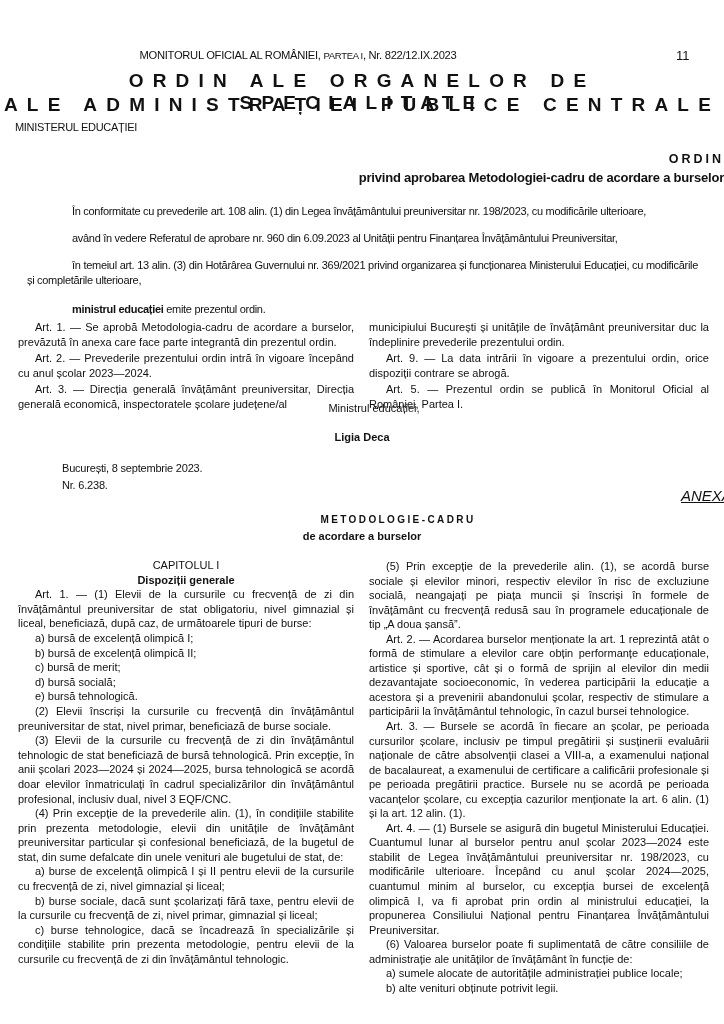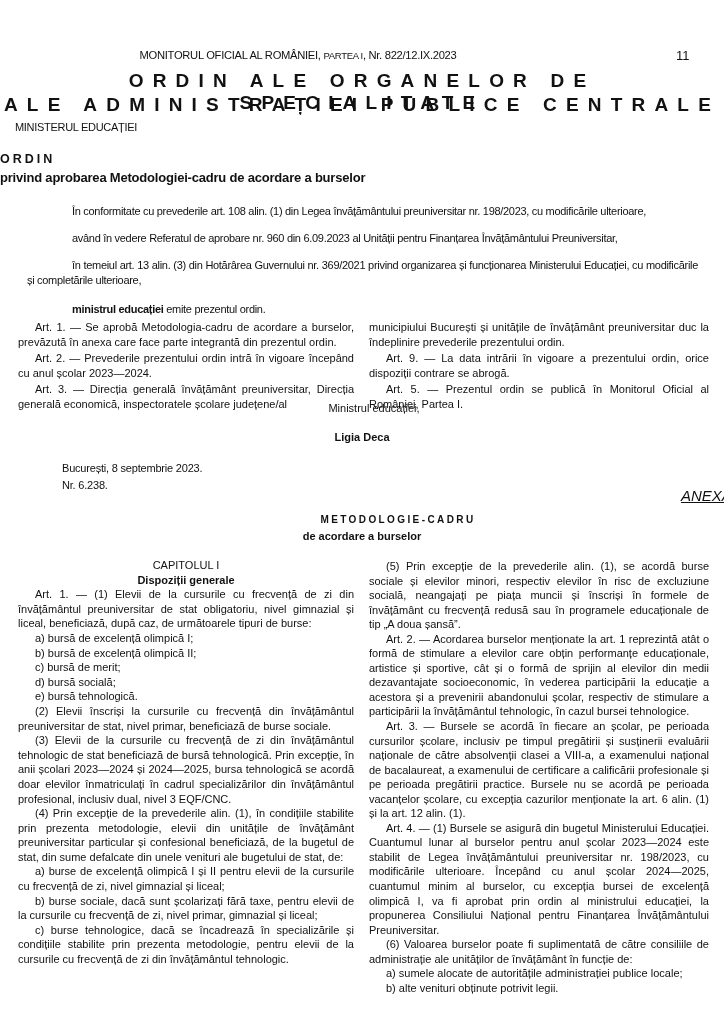--- a/index.html
+++ b/index.html
@@ -6,22 +6,22 @@
   body { width: 724px; height: 1024px; position: relative; overflow: hidden; color: #111; }
   .page { position: absolute; left: 0; top: 0; width: 724px; height: 1024px; }
   .narrow { font-family: "Liberation Sans", sans-serif; }
   .hdr { position: absolute; top: 49px; left: 0; width: 596px; text-align: center; font-size: 11.2px; letter-spacing: -0.3px; }
   .hdr .small { font-size: 9.5px; }
   .pagenum { position: absolute; top: 48px; left: 676px; font-size: 13px; }
   .bigtitle { position: absolute; left: 0; width: 724px; text-align: center; font-family: "Liberation Sans", sans-serif; font-weight: bold; font-size: 19px; letter-spacing: 9.2px; }
   .bt1 { top: 70px; }
   .bt2 { top: 94px; }
   .ministry { position: absolute; top: 121px; left: 15px; font-size: 11px; letter-spacing: -0.3px; }
-  .ordin { position: absolute; top: 152px; left: 0; width: 724px; text-align: left; font-weight: bold; font-size: 12.5px; letter-spacing: 3px; }
-  .ordin-sub { position: absolute; top: 170px; left: 0; width: 724px; text-align: left; font-weight: bold; font-size: 13px; letter-spacing: -0.2px; }
+  .ordin { position: absolute; top: 152px; left: 0; width: 724px; text-align: right; font-weight: bold; font-size: 12.5px; letter-spacing: 3px; }
+  .ordin-sub { position: absolute; top: 170px; left: 0; width: 724px; text-align: right; font-weight: bold; font-size: 13px; letter-spacing: -0.2px; }
   .preamble { position: absolute; top: 192px; left: 15px; width: 695px; font-size: 11px; line-height: 15px; letter-spacing: -0.3px; text-align: justify; }
   .preamble p { margin: 12px; text-indent: 45px; }
   .preamble p.gap { margin-top: 14px; }
   .cols { position: absolute; top: 320px; font-size: 11px; line-height: 15.4px; text-align: justify; }
   .colL { left: 18px; width: 336px; }
   .colR { left: 369px; width: 340px; }
   .cols p { margin: 0; text-indent: 17px; }
   .cols p.noindent { text-indent: 0; }
   .sig { position: absolute; left: 0; width: 724px; text-align: center; font-size: 11px; }
   .sig1 { top: 402px; padding-left: 12px; }

